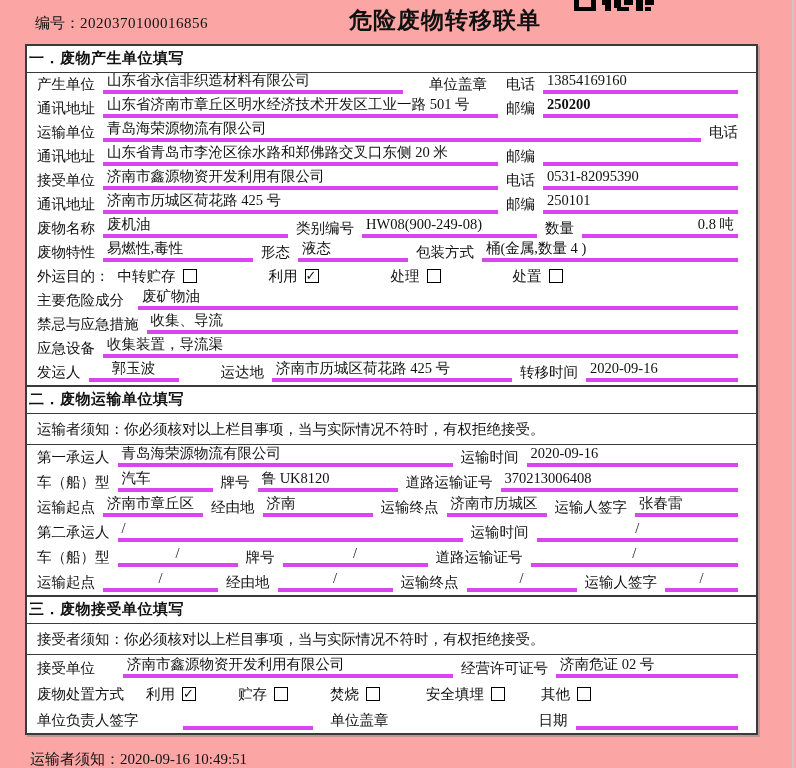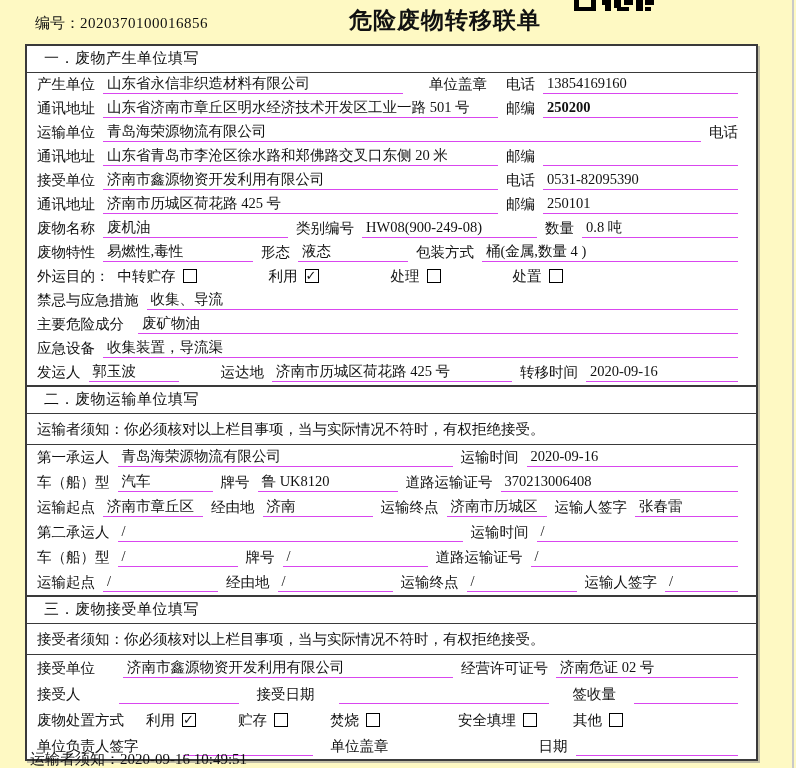--- a/index.html
+++ b/index.html
@@ -1,41 +1,41 @@
 <!DOCTYPE html>
 <html><head>
 <meta charset="utf-8">
 <style>
   html,body{margin:0;padding:0;background:#fff;}
-  .page{position:relative;width:796px;height:768px;background:#fef9c3;overflow:hidden;
+  .page{position:relative;width:796px;height:768px;background:#fca5a5;overflow:hidden;
         font-family:"Liberation Serif","DejaVu Serif",serif;color:#111;}
   
   .serial{position:absolute;left:35px;top:14px;font-size:15px;white-space:nowrap;}
   .serial .num{letter-spacing:.5px;}
   .title{position:absolute;left:0;top:5px;width:100%;text-align:center;font-size:23px;
          font-weight:bold;transform:translateX(47px);letter-spacing:1px;}
   .qr{position:absolute;left:574px;top:0;}
   .page-edge{position:absolute;top:0;right:2px;width:2px;height:768px;background:#c9c9c9;}
   
   #form-table{position:absolute;left:25px;top:44px;width:733px;border:2px solid #3a3a3a;
               box-sizing:border-box;background:#fff;box-shadow:2px 2px 0 rgba(140,140,140,.55);}
-  .sec-heading{height:26px;line-height:25px;padding:0 17px;font-size:15px;font-weight:normal;
+  .sec-heading{height:26px;line-height:25px;padding:0 2px;font-size:15px;font-weight:bold;
                border-top:2px solid #3a3a3a;border-bottom:1.5px solid #3a3a3a;letter-spacing:.5px;}
   .sec-heading:first-child{border-top:none;}
   .notice-row{height:30px;line-height:30px;padding:0 10px;font-size:14.5px;
               border-bottom:1.5px solid #3a3a3a;white-space:nowrap;}
   .frow{display:flex;align-items:flex-end;padding:0 10px 3px 10px;box-sizing:border-box;
         font-size:14.5px;line-height:19px;}
   .frow.s0{height:24px;}
   .frow.s1{height:25px;}
   .frow.s2{height:26px;}
   .lbl{white-space:nowrap;margin-right:8px;flex:0 0 auto;}
-  .val{border-bottom:1px solid #d946ef;padding:0 4px;margin-right:8px;white-space:nowrap;
+  .val{border-bottom:4px solid #d946ef;padding:0 4px;margin-right:8px;white-space:nowrap;
        overflow:hidden;min-height:19px;box-sizing:border-box;}
-  .val.ctr{}
+  .val.ctr{text-align:center;}
   .chk{white-space:nowrap;flex:0 0 auto;display:flex;align-items:center;}
   .chk-t{margin-right:7px;}
   .box{display:inline-block;width:12px;height:12px;border:1.5px solid #000;position:relative;
        margin-bottom:1px;}
   .box.on::after{content:"✓";position:absolute;left:0px;top:-4px;font-size:13px;font-weight:bold;
                  font-family:"DejaVu Sans",sans-serif;}
   .print-time{position:absolute;left:30px;top:750px;font-size:15px;white-space:nowrap;}
 </style>
 </head>
 <body>
@@ -99,21 +99,21 @@
         <span class="val" style="flex: 1 1 auto;">济南市历城区荷花路 425 号</span>
         <span class="lbl">邮编</span>
         <span class="val" style="flex: 0 0 195px;">250101</span>
       </div>
       <div class="frow s0">
         <span class="lbl">废物名称</span>
         <span class="val" style="flex: 0 0 185px;">废机油</span>
         <span class="lbl">类别编号</span>
         <span class="val" style="flex: 0 0 175px; margin-top: 25px;">HW08(900-249-08)</span>
         <span class="lbl">数量</span>
-        <span class="val" style="flex: 1 1 auto;">0.8 吨</span>
+        <span class="val" style="flex: 1 1 auto; text-align: right;">0.8 吨</span>
       </div>
       <div class="frow s0">
         <span class="lbl">废物特性</span>
         <span class="val" style="flex: 0 0 150px;">易燃性,毒性</span>
         <span class="lbl">形态</span>
         <span class="val" style="flex: 0 0 110px;">液态</span>
         <span class="lbl">包装方式</span>
         <span class="val" style="flex: 1 1 auto;">桶(金属,数量 4 )</span>
       </div>
       <div class="frow s0">
@@ -129,26 +129,26 @@
         <span class="chk" style="margin-left: 72px;">
           <span class="chk-t">处理</span>
           <span class="box"></span>
         </span>
         <span class="chk" style="margin-left: 72px;">
           <span class="chk-t">处置</span>
           <span class="box"></span>
         </span>
       </div>
       <div class="frow s0">
+        <span class="lbl" style="margin-right: 14px;">主要危险成分</span>
+        <span class="val" style="flex: 1 1 auto;">废矿物油</span>
+      </div>
+      <div class="frow s0">
         <span class="lbl">禁忌与应急措施</span>
         <span class="val" style="flex: 1 1 auto;">收集、导流</span>
-      </div>
-      <div class="frow s0">
-        <span class="lbl" style="margin-right: 14px;">主要危险成分</span>
-        <span class="val" style="flex: 1 1 auto;">废矿物油</span>
       </div>
       <div class="frow s0">
         <span class="lbl">应急设备</span>
         <span class="val" style="flex: 1 1 auto;">收集装置，导流渠</span>
       </div>
       <div class="frow s0">
         <span class="lbl">发运人</span>
         <span class="val ctr" style="flex: 0 0 90px;">郭玉波</span>
         <span class="lbl" style="margin-left: 34px;">运达地</span>
         <span class="val" style="flex: 0 0 240px;">济南市历城区荷花路 425 号</span>
@@ -207,42 +207,34 @@
       </div>
       <div class="sec-heading">三．废物接受单位填写</div>
       <div class="notice-row">接受者须知：你必须核对以上栏目事项，当与实际情况不符时，有权拒绝接受。</div>
       <div class="frow s2">
         <span class="lbl">接受单位</span>
         <span class="val" style="flex: 0 0 330px; margin-left: 20px;">济南市鑫源物资开发利用有限公司</span>
         <span class="lbl">经营许可证号</span>
         <span class="val" style="flex: 1 1 auto;">济南危证 02 号</span>
       </div>
       <div class="frow s2">
-        <span class="lbl">接受人</span>
-        <span class="val" style="flex: 0 0 120px; margin-left: 30px;"></span>
-        <span class="lbl" style="margin-left: 10px;">接受日期</span>
-        <span class="val" style="flex: 0 0 210px; margin-left: 16px;"></span>
-        <span class="lbl" style="margin-left: 16px;">签收量</span>
-        <span class="val" style="flex: 1 1 auto; margin-left: 10px;"></span>
-      </div>
-      <div class="frow s2">
         <span class="lbl">废物处置方式</span>
         <span class="chk" style="margin-left: 14px;">
           <span class="chk-t">利用</span>
           <span class="box on"></span>
         </span>
         <span class="chk" style="margin-left: 42px;">
           <span class="chk-t">贮存</span>
           <span class="box"></span>
         </span>
         <span class="chk" style="margin-left: 42px;">
           <span class="chk-t">焚烧</span>
           <span class="box"></span>
         </span>
-        <span class="chk" style="margin-left: 78px; text-align: right;">
+        <span class="chk" style="margin-left: 46px; text-align: right;">
           <span class="chk-t">安全填埋</span>
           <span class="box"></span>
         </span>
         <span class="chk" style="margin-left: 36px;">
           <span class="chk-t">其他</span>
           <span class="box"></span>
         </span>
       </div>
       <div class="frow s2">
         <span class="lbl">单位负责人签字</span>

